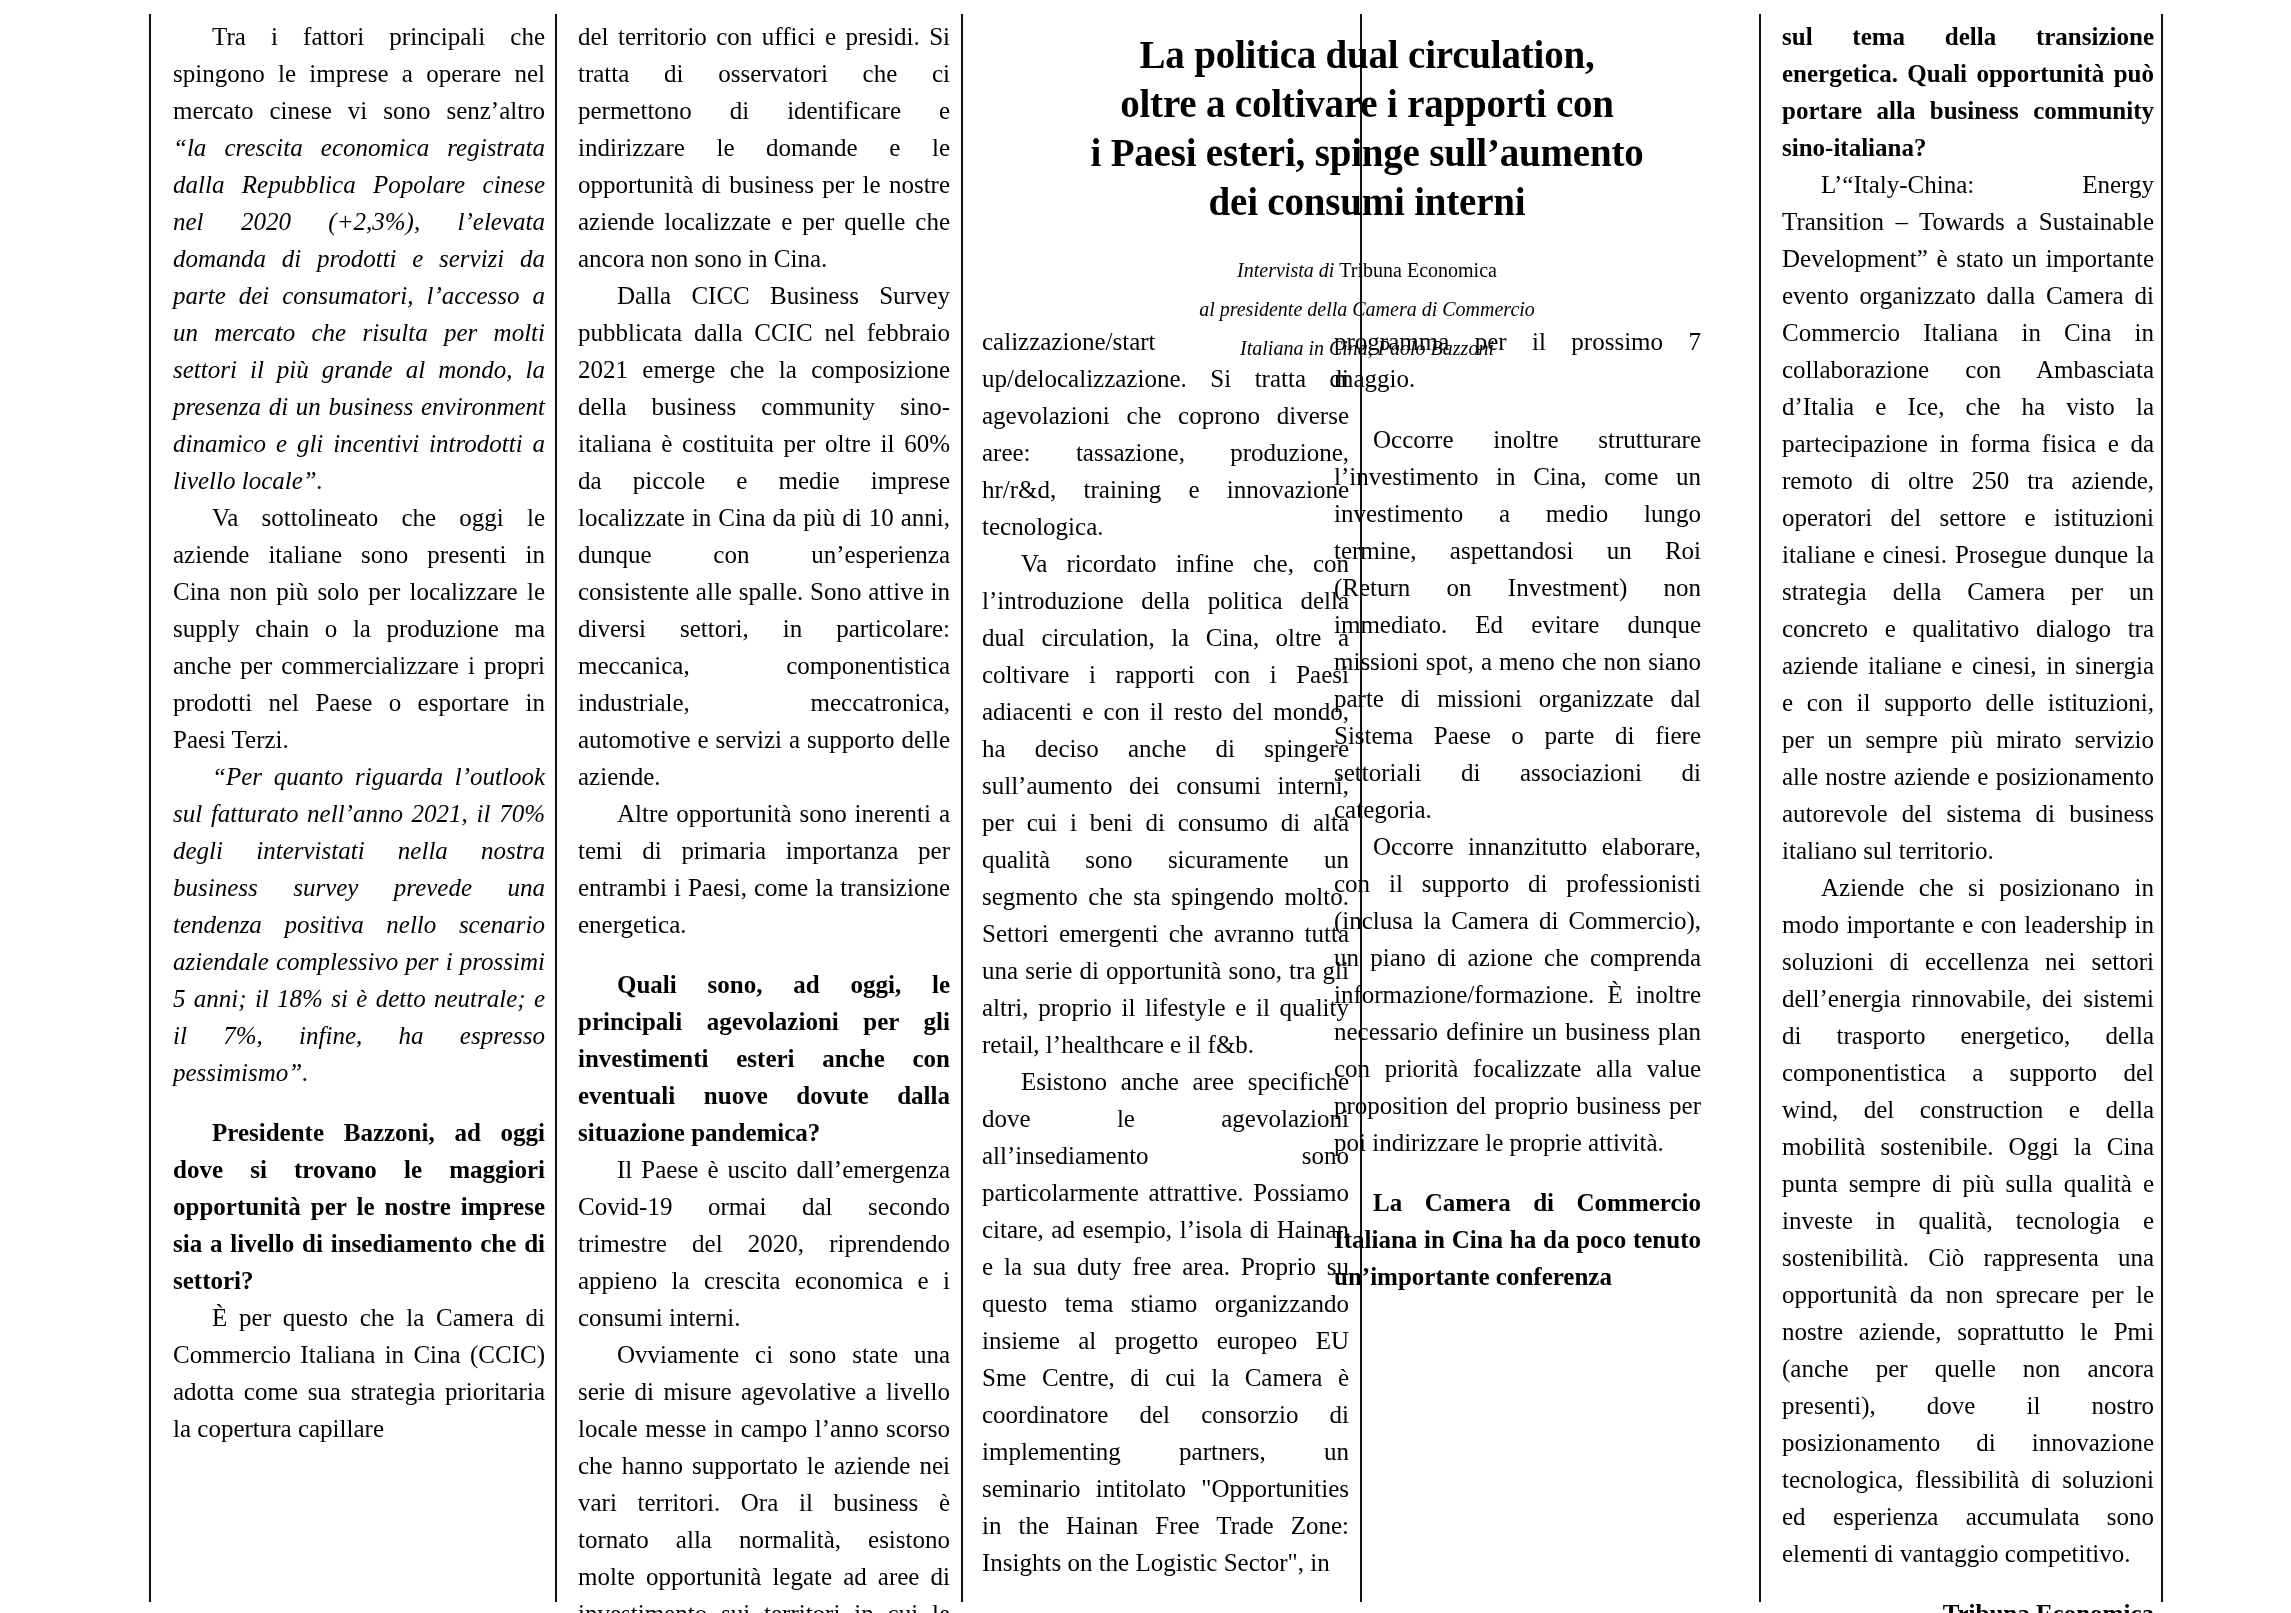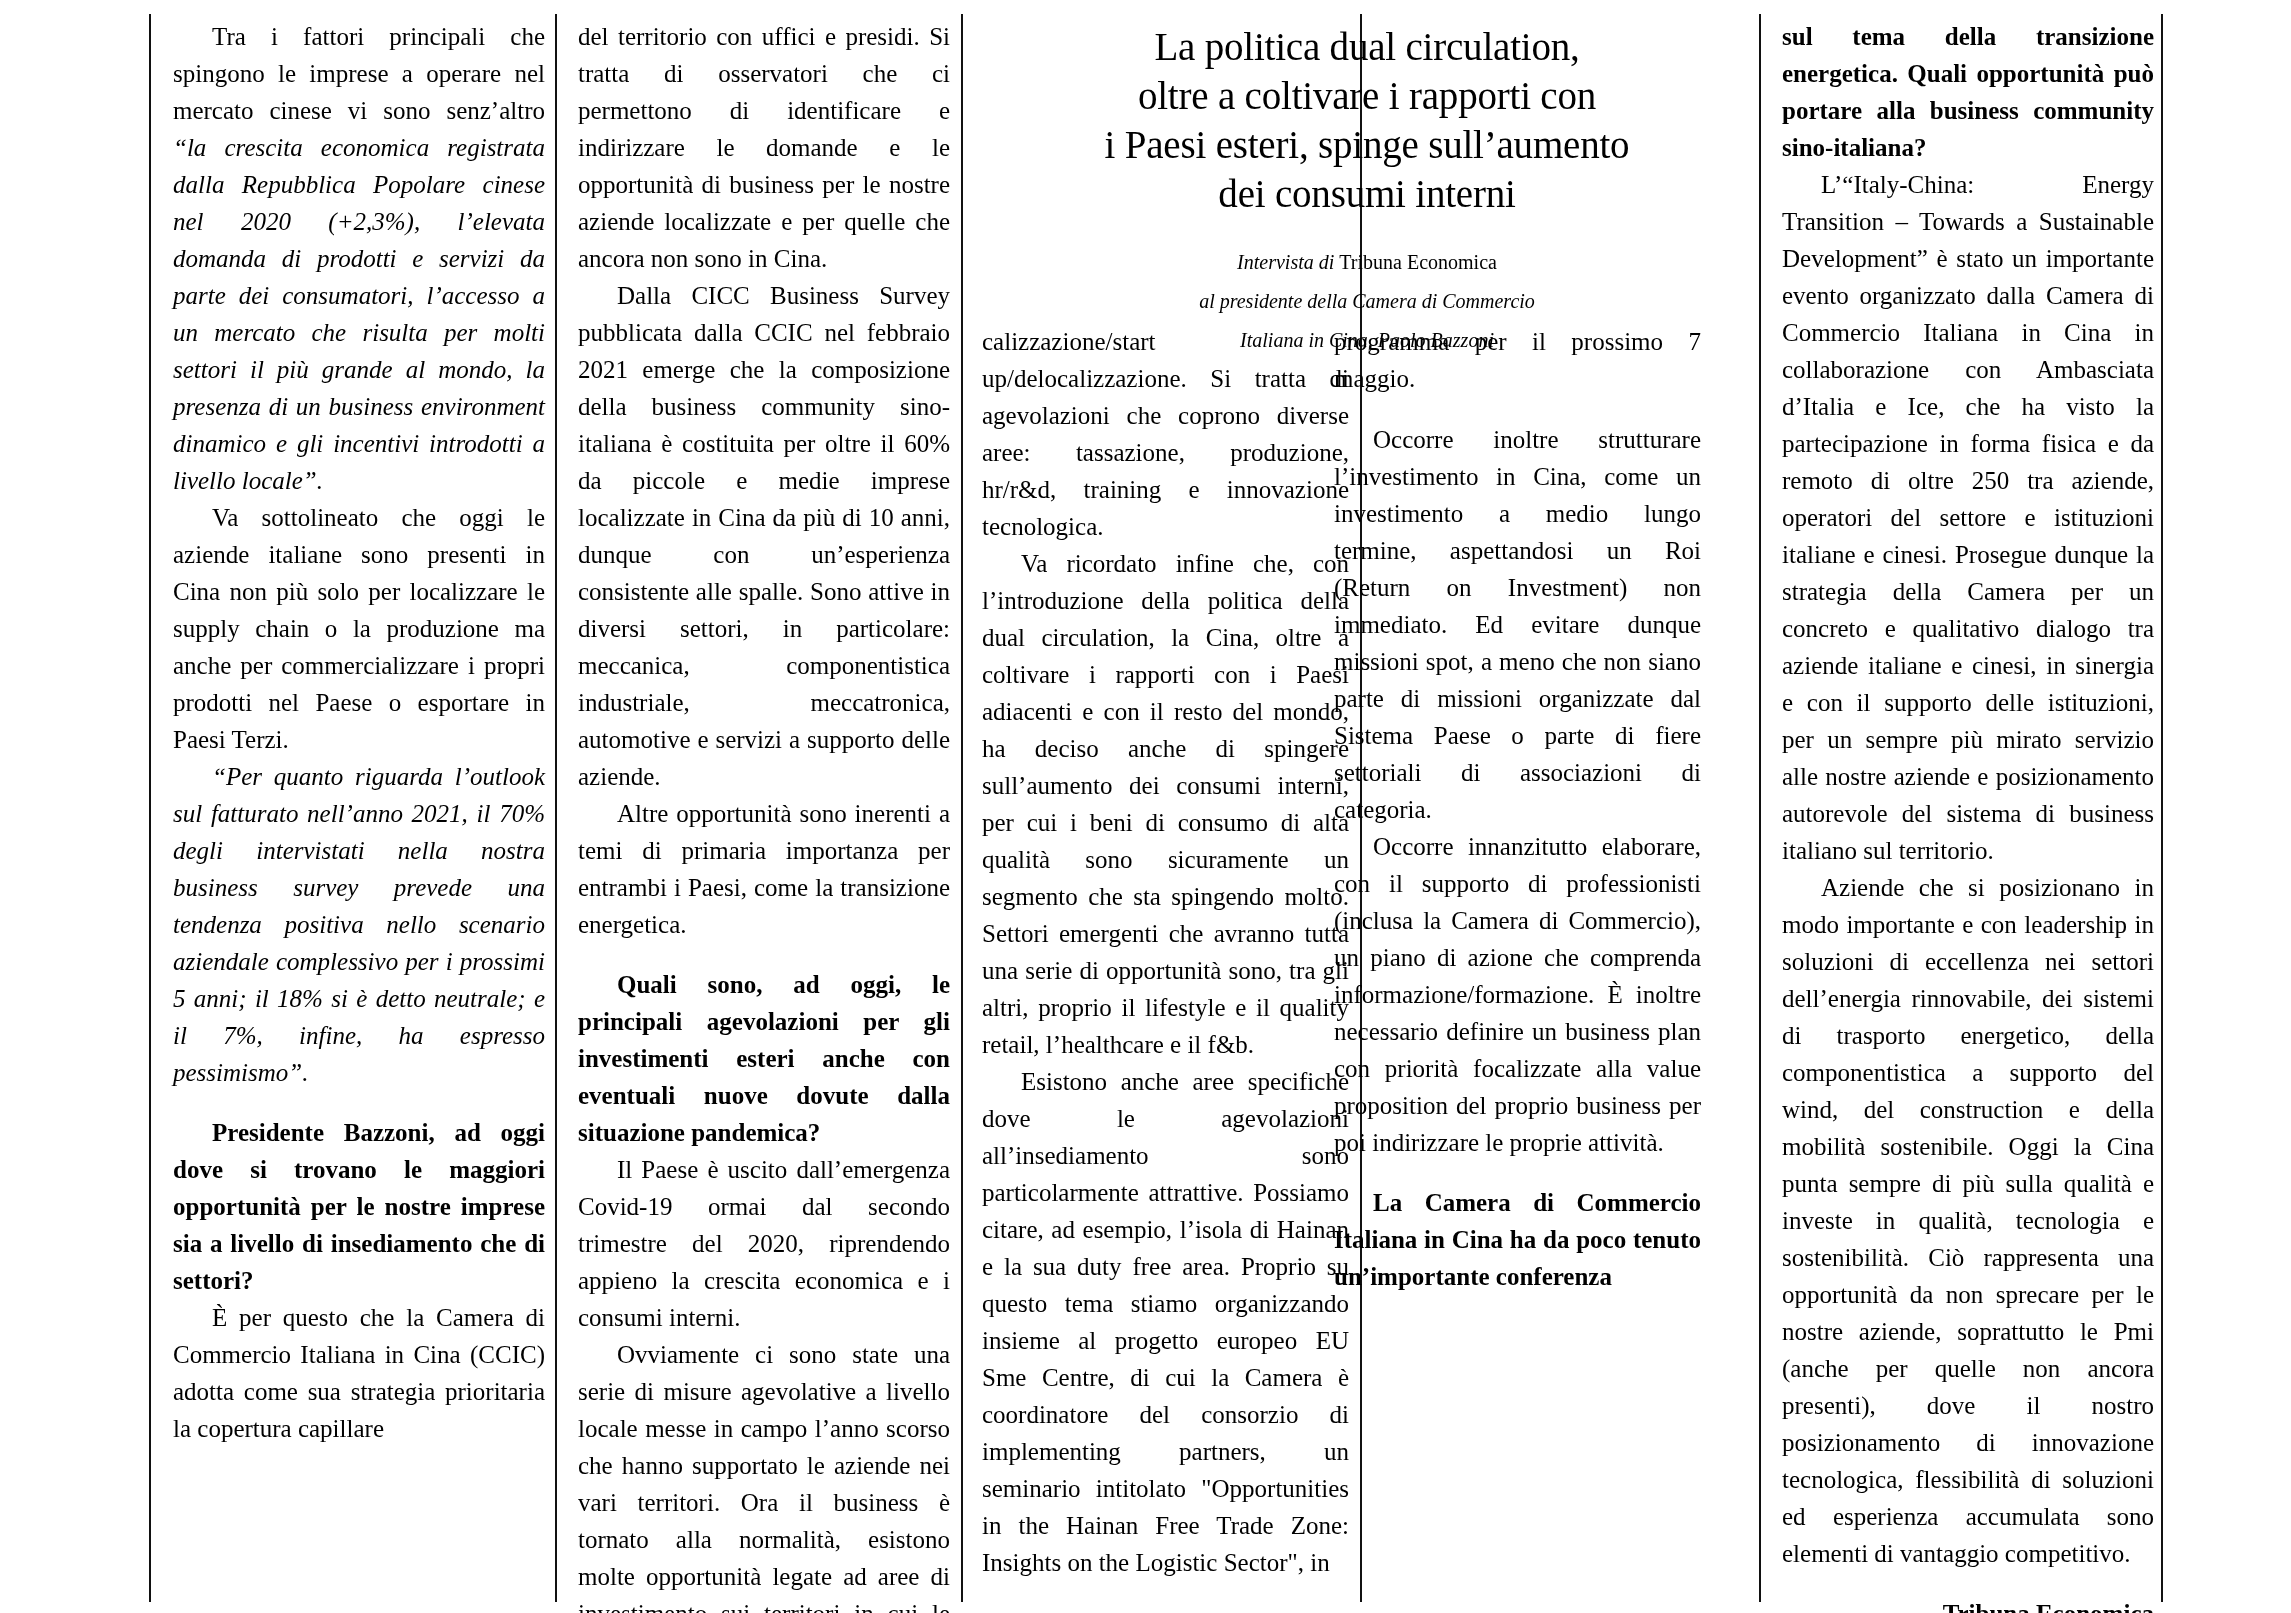--- a/index.html
+++ b/index.html
@@ -63,22 +63,22 @@
   .headline-block {
     position: absolute;
     left: 980px;
     top: 13.7px;
     width: 774px;
     text-align: center;
   }
   .headline {
     font-size: 39px;
     line-height: 49px;
-    font-weight: normal;
-    margin: 8px;
+    font-weight: bold;
+    margin: 16px;
     letter-spacing: -0.2px;
   }
   .subhead {
     margin: 25.5px 0 0 0;
     font-size: 20px;
     line-height: 39px;
     font-style: italic;
   }
   .subhead .roman { font-style: normal; }
 

